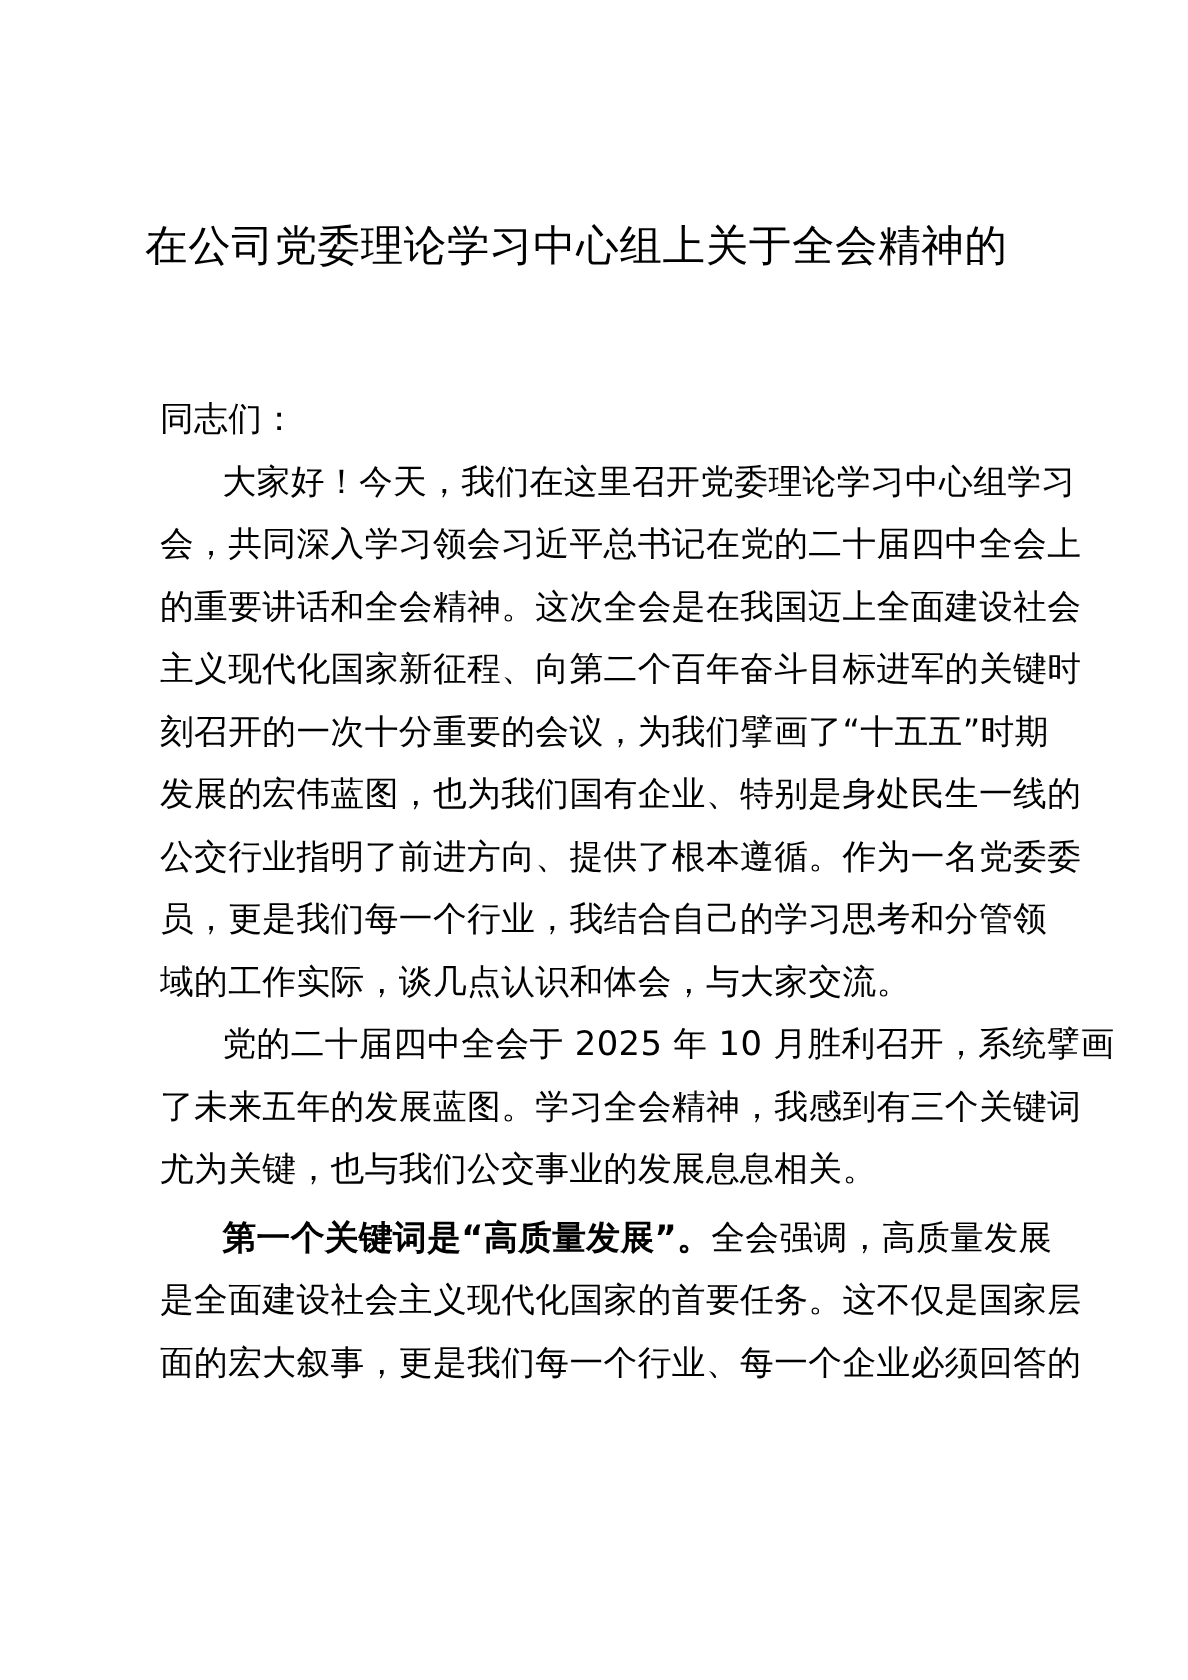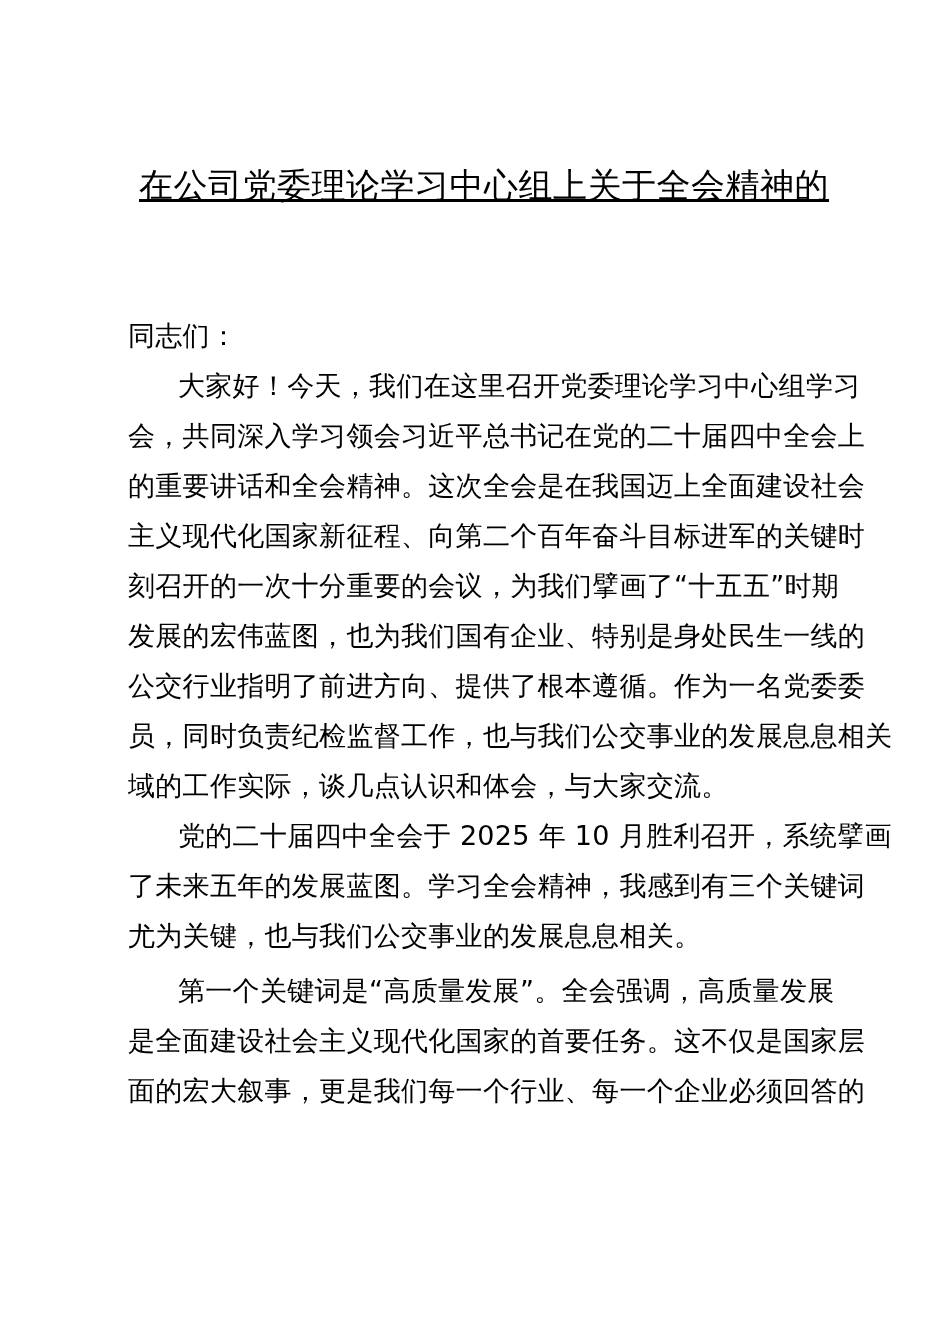--- a/index.html
+++ b/index.html
@@ -21,46 +21,44 @@
       top: 0;
       width: 950px;
       height: 1344px;
       background: #ffffff;
     }
     .title {
       position: absolute;
       left: 100px;
       top: 155px;
       width: 760px;
-      text-align: center;
       font-size: 34px;
       line-height: 52px;
       font-weight: normal;
       letter-spacing: 0.5px;
-      margin: 4px;
-      text-decoration: underline;
+      margin: 16px;
     }
     .title span { display: block; }
     .body-text {
       position: absolute;
       left: 128px;
       top: 311px;
       width: 704px;
     }
     .line {
       font-size: 27px;
       line-height: 50px;
       height: 50px;
       white-space: nowrap;
       letter-spacing: 0.3px;
     }
     .indent { padding-left: 50px; }
     .salutation { margin-bottom: 0; }
     .heading1 { }
-    .bold { font-weight: normal; text-align: center; }
+    .bold { font-weight: bold; text-align: center; }
     .key-line { margin-top: 5px; }
   </style>
 </head>
 <body>
 
 <div class="page">
 
   <h1 class="title">
     <span>在公司党委理论学习中心组上关于全会精神的</span>
   </h1>
@@ -70,21 +68,21 @@
     <div class="line salutation">同志们：</div>
 
     <div>
       <div class="line indent">大家好！今天，我们在这里召开党委理论学习中心组学习</div>
       <div class="line">会，共同深入学习领会习近平总书记在党的二十届四中全会上</div>
       <div class="line">的重要讲话和全会精神。这次全会是在我国迈上全面建设社会</div>
       <div class="line">主义现代化国家新征程、向第二个百年奋斗目标进军的关键时</div>
       <div class="line">刻召开的一次十分重要的会议，为我们擘画了“十五五”时期</div>
       <div class="line">发展的宏伟蓝图，也为我们国有企业、特别是身处民生一线的</div>
       <div class="line">公交行业指明了前进方向、提供了根本遵循。作为一名党委委</div>
-      <div class="line">员，同时负责纪检监督工作，也与我们公交事业的发展息息相关</div>
+      <div class="line">员，更是我们每一个行业，我结合自己的学习思考和分管领</div>
       <div class="line">域的工作实际，谈几点认识和体会，与大家交流。</div>
     </div>
 
 
     <div>
       <div class="line indent">党的二十届四中全会于 2025 年 10 月胜利召开，系统擘画</div>
       <div class="line">了未来五年的发展蓝图。学习全会精神，我感到有三个关键词</div>
       <div class="line">尤为关键，也与我们公交事业的发展息息相关。</div>
     </div>
 

